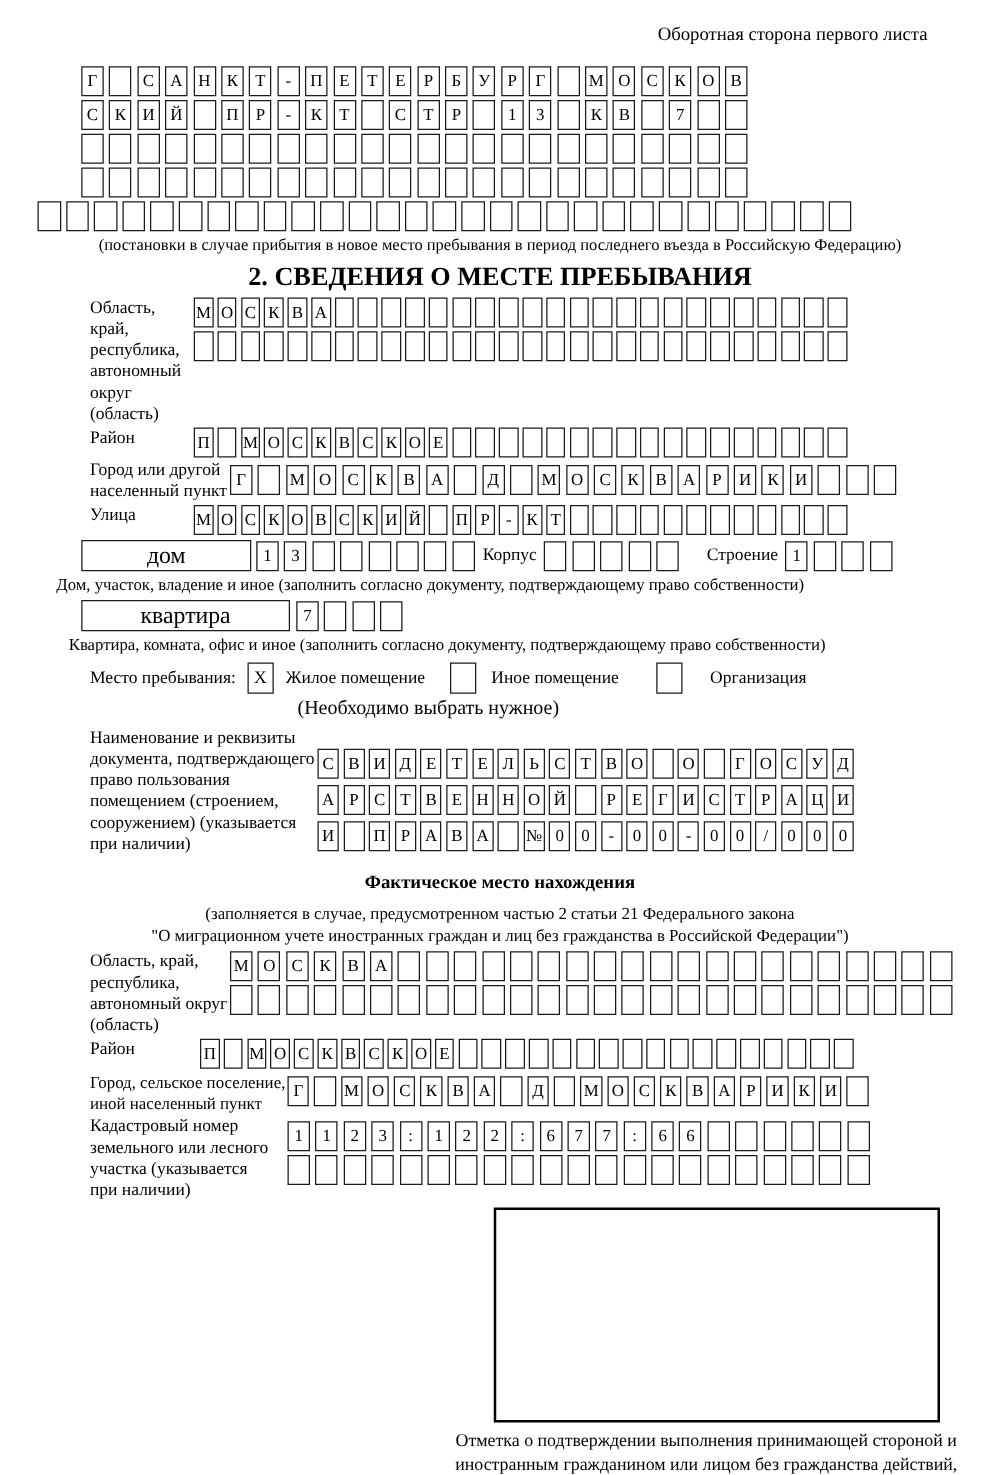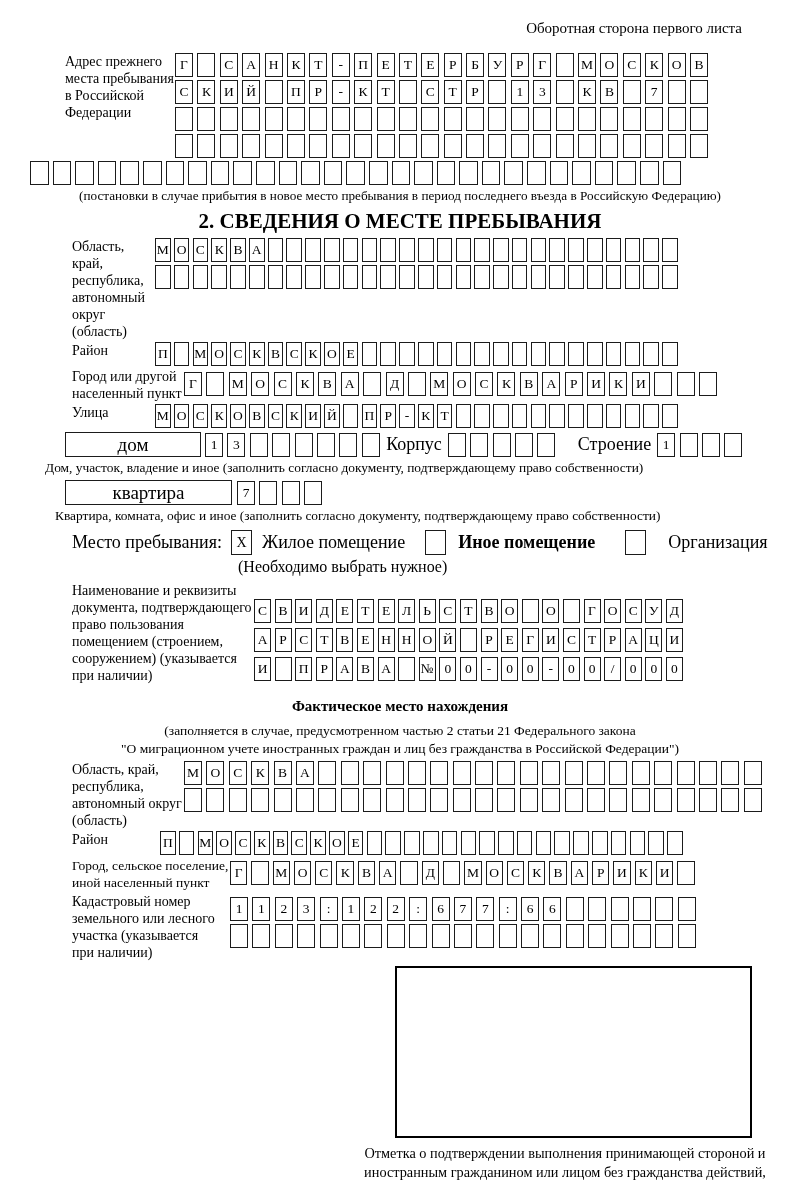--- a/index.html
+++ b/index.html
@@ -17,38 +17,34 @@
   .n29 .cell{width:18.6px;margin-right:4px;}
   .n21 .cell{width:17px;margin-right:3.6px;}
   .n22 .cell{width:17.3px;margin-right:4px;}
   .note-c{text-align:center;font-size:13.2px;margin-top:3px;}
   .note-l{font-size:13.4px;margin-top:3px;}
   .sec-title{text-align:center;font-weight:bold;font-size:21px;margin-top:5px;}
   .wbox{box-sizing:border-box;border:1.8px solid #1b1b1b;height:25px;display:flex;
         align-items:center;justify-content:center;font-size:19px;flex:none;background:#fff;}
   .chk{box-sizing:border-box;width:21px;height:25px;border:1.8px solid #1b1b1b;flex:none;
        display:flex;align-items:center;justify-content:center;font-size:14px;background:#fff;}
-  .inline-lbl{font-size:18px;white-space:nowrap;}
+  .inline-lbl{font-size:14px;white-space:nowrap;}
   .stamp-box{box-sizing:border-box;border:2px solid #000;width:357px;height:172px;
              margin:5px 0 0 395px;background:#fff;}
   .stamp-note{width:446px;margin:6px 0 0 342px;text-align:center;font-size:14.3px;line-height:19px;}
   .mt2{margin-top:2px;} .mt4{margin-top:4px;} .mt6{margin-top:6px;align-items:flex-end;}
 </style>
 </head>
 <body>
 
 <div class="page">
 
   <div class="header-note">Оборотная сторона первого листа</div>
 
   <div class="frow" style="margin:16px 0 0 65px;">
-    <div class="lbl" style="width:110px;">Адрес прежнего
-места пребывания
-в Российской
-Федерации</div>
     <div class="cells-col">
       <div class="cells n24">
           <div class="cell">Г</div>
           <div class="cell"></div>
           <div class="cell">С</div>
           <div class="cell">А</div>
           <div class="cell">Н</div>
           <div class="cell">К</div>
           <div class="cell">Т</div>
           <div class="cell">-</div>
@@ -391,21 +387,21 @@
         <div class="cell"></div>
       </div>
   </div>
   <div class="note-l" style="margin-left:55px;">Квартира, комната, офис и иное (заполнить согласно документу, подтверждающему право собственности)</div>
 
   <div class="frow mt6" style="margin-left:72px;align-items:center;">
     <div class="inline-lbl">Место пребывания:</div>
     <div class="chk" style="margin-left:9px;">X</div>
     <div class="inline-lbl" style="margin-left:10px;">Жилое помещение</div>
     <div class="chk" style="margin-left:20px;"></div>
-    <div class="inline-lbl" style="margin-left:12px;font-weight:bold;">Иное помещение</div>
+    <div class="inline-lbl" style="margin-left:12px;">Иное помещение</div>
     <div class="chk" style="margin-left:30px;"></div>
     <div class="inline-lbl" style="margin-left:22px;">Организация</div>
   </div>
   <div class="note-l" style="margin-left:238px;font-size:16px;">(Необходимо выбрать нужное)</div>
 
   <div class="frow mt6" style="margin-left:72px;">
     <div class="lbl" style="width:182px;">Наименование и реквизиты
 документа, подтверждающего
 право пользования
 помещением (строением,

